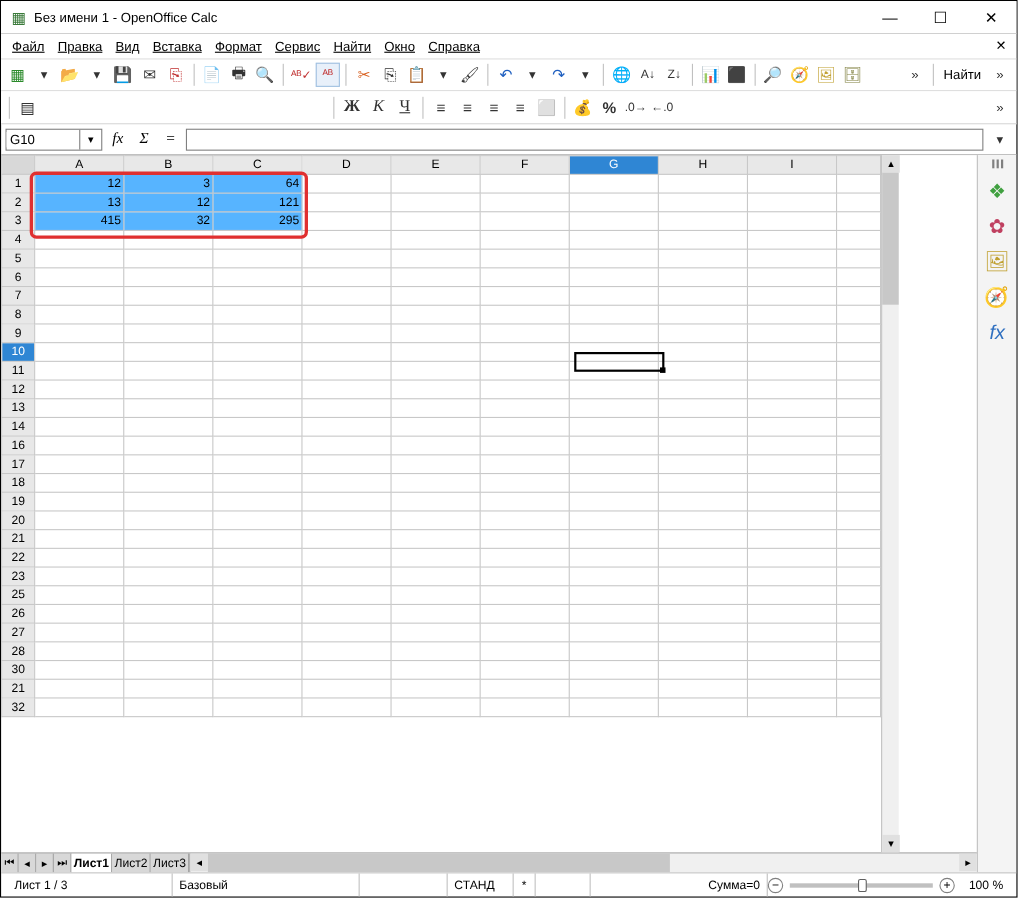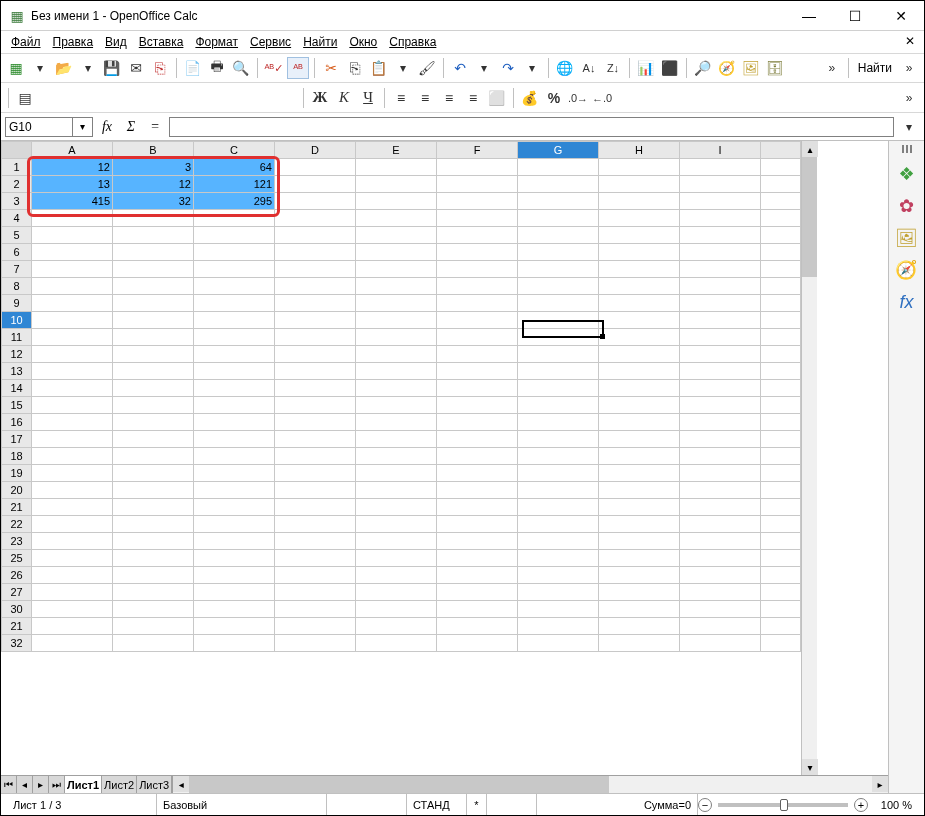--- a/index.html
+++ b/index.html
@@ -367,33 +367,20 @@
                   <td class=""></td>
                   <td class=""></td>
                   <td class=""></td>
                   <td class=""></td>
                   <td class=""></td>
                   <td class=""></td>
                   <td class=""></td>
                   <td style="width:40px"></td>
                 </tr>
                 <tr>
-                  <th class="row">15</th>
-                  <td class=""></td>
-                  <td class=""></td>
-                  <td class=""></td>
-                  <td class=""></td>
-                  <td class=""></td>
-                  <td class=""></td>
-                  <td class=""></td>
-                  <td class=""></td>
-                  <td class=""></td>
-                  <td style="width:40px"></td>
-                </tr>
-                <tr>
                   <th class="row">16</th>
                   <td class=""></td>
                   <td class=""></td>
                   <td class=""></td>
                   <td class=""></td>
                   <td class=""></td>
                   <td class=""></td>
                   <td class=""></td>
                   <td class=""></td>
                   <td class=""></td>
@@ -511,20 +498,33 @@
                   <td class=""></td>
                   <td class=""></td>
                   <td class=""></td>
                   <td class=""></td>
                   <td class=""></td>
                   <td class=""></td>
                   <td style="width:40px"></td>
                 </tr>
                 <tr>
                   <th class="row">27</th>
+                  <td class=""></td>
+                  <td class=""></td>
+                  <td class=""></td>
+                  <td class=""></td>
+                  <td class=""></td>
+                  <td class=""></td>
+                  <td class=""></td>
+                  <td class=""></td>
+                  <td class=""></td>
+                  <td style="width:40px"></td>
+                </tr>
+                <tr>
+                  <th class="row">28</th>
                   <td class=""></td>
                   <td class=""></td>
                   <td class=""></td>
                   <td class=""></td>
                   <td class=""></td>
                   <td class=""></td>
                   <td class=""></td>
                   <td class=""></td>
                   <td class=""></td>
                   <td style="width:40px"></td>

